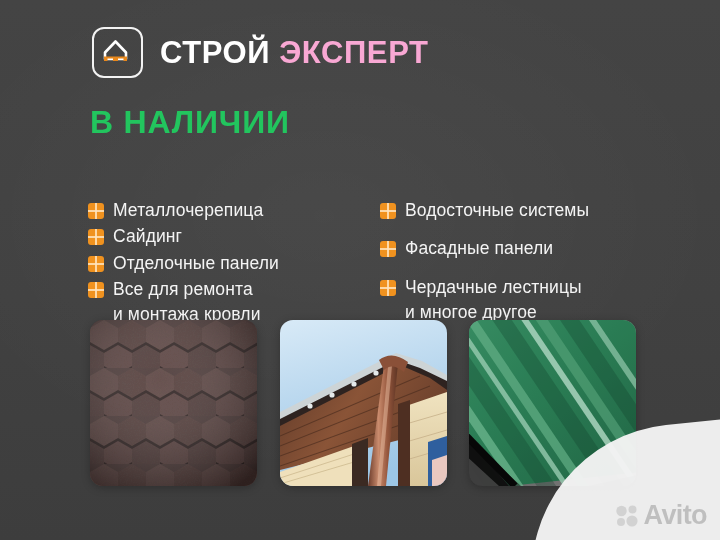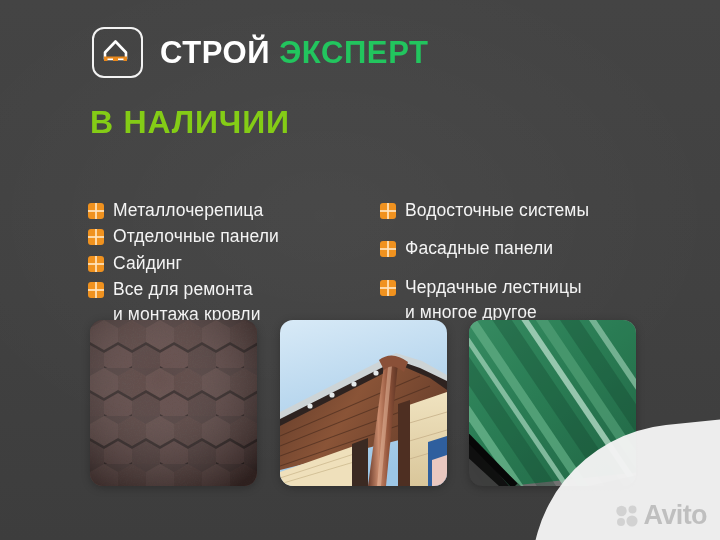--- a/index.html
+++ b/index.html
@@ -54,28 +54,28 @@
   #brand {
     display: flex;
     align-items: baseline;
     gap: 9px;
     font-weight: bold;
     font-size: 31px;
     letter-spacing: 0.6px;
     line-height: 1;
   }
   .brand-white { color: #ffffff; }
-  .brand-orange { color: #22c55e; }
+  .brand-orange { color: #f9a8d4; }
 
   
   #headline {
     position: absolute;
     left: 90px;
     top: 106px;
-    color: #84cc16;
+    color: #22c55e;
     font-size: 32px;
     font-weight: bold;
     letter-spacing: 0.8px;
     line-height: 1;
   }
 
   
   #features {
     position: absolute;
     left: 88px;
@@ -210,28 +210,28 @@
       <div>
         <div class="feature-row">
           <span class="bullet"></span>
           <span class="feature-text">Металлочерепица</span>
         </div>
       </div>
 
       <div>
         <div class="feature-row">
           <span class="bullet"></span>
+          <span class="feature-text">Сайдинг</span>
+        </div>
+      </div>
+
+      <div>
+        <div class="feature-row">
+          <span class="bullet"></span>
           <span class="feature-text">Отделочные панели</span>
-        </div>
-      </div>
-
-      <div>
-        <div class="feature-row">
-          <span class="bullet"></span>
-          <span class="feature-text">Сайдинг</span>
         </div>
       </div>
 
       <div>
         <div class="feature-row">
           <span class="bullet"></span>
           <span class="feature-text">Все для ремонта</span>
         </div>
         <div class="feature-cont">и монтажа кровли</div>
       </div>

